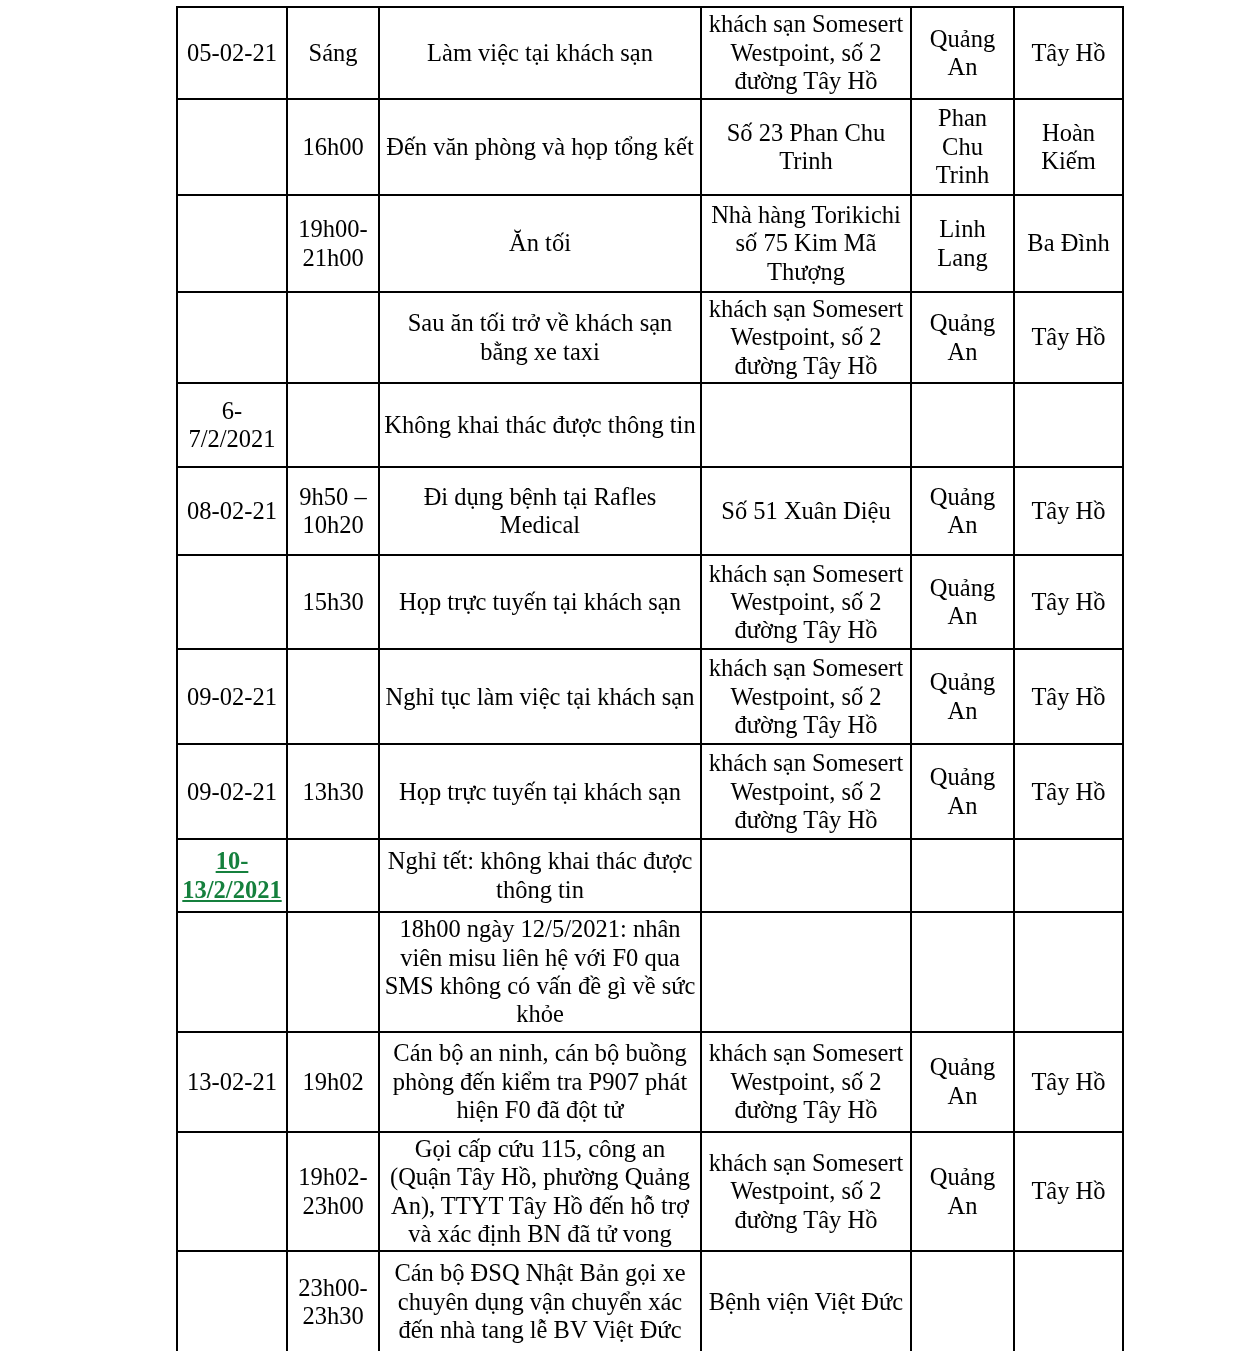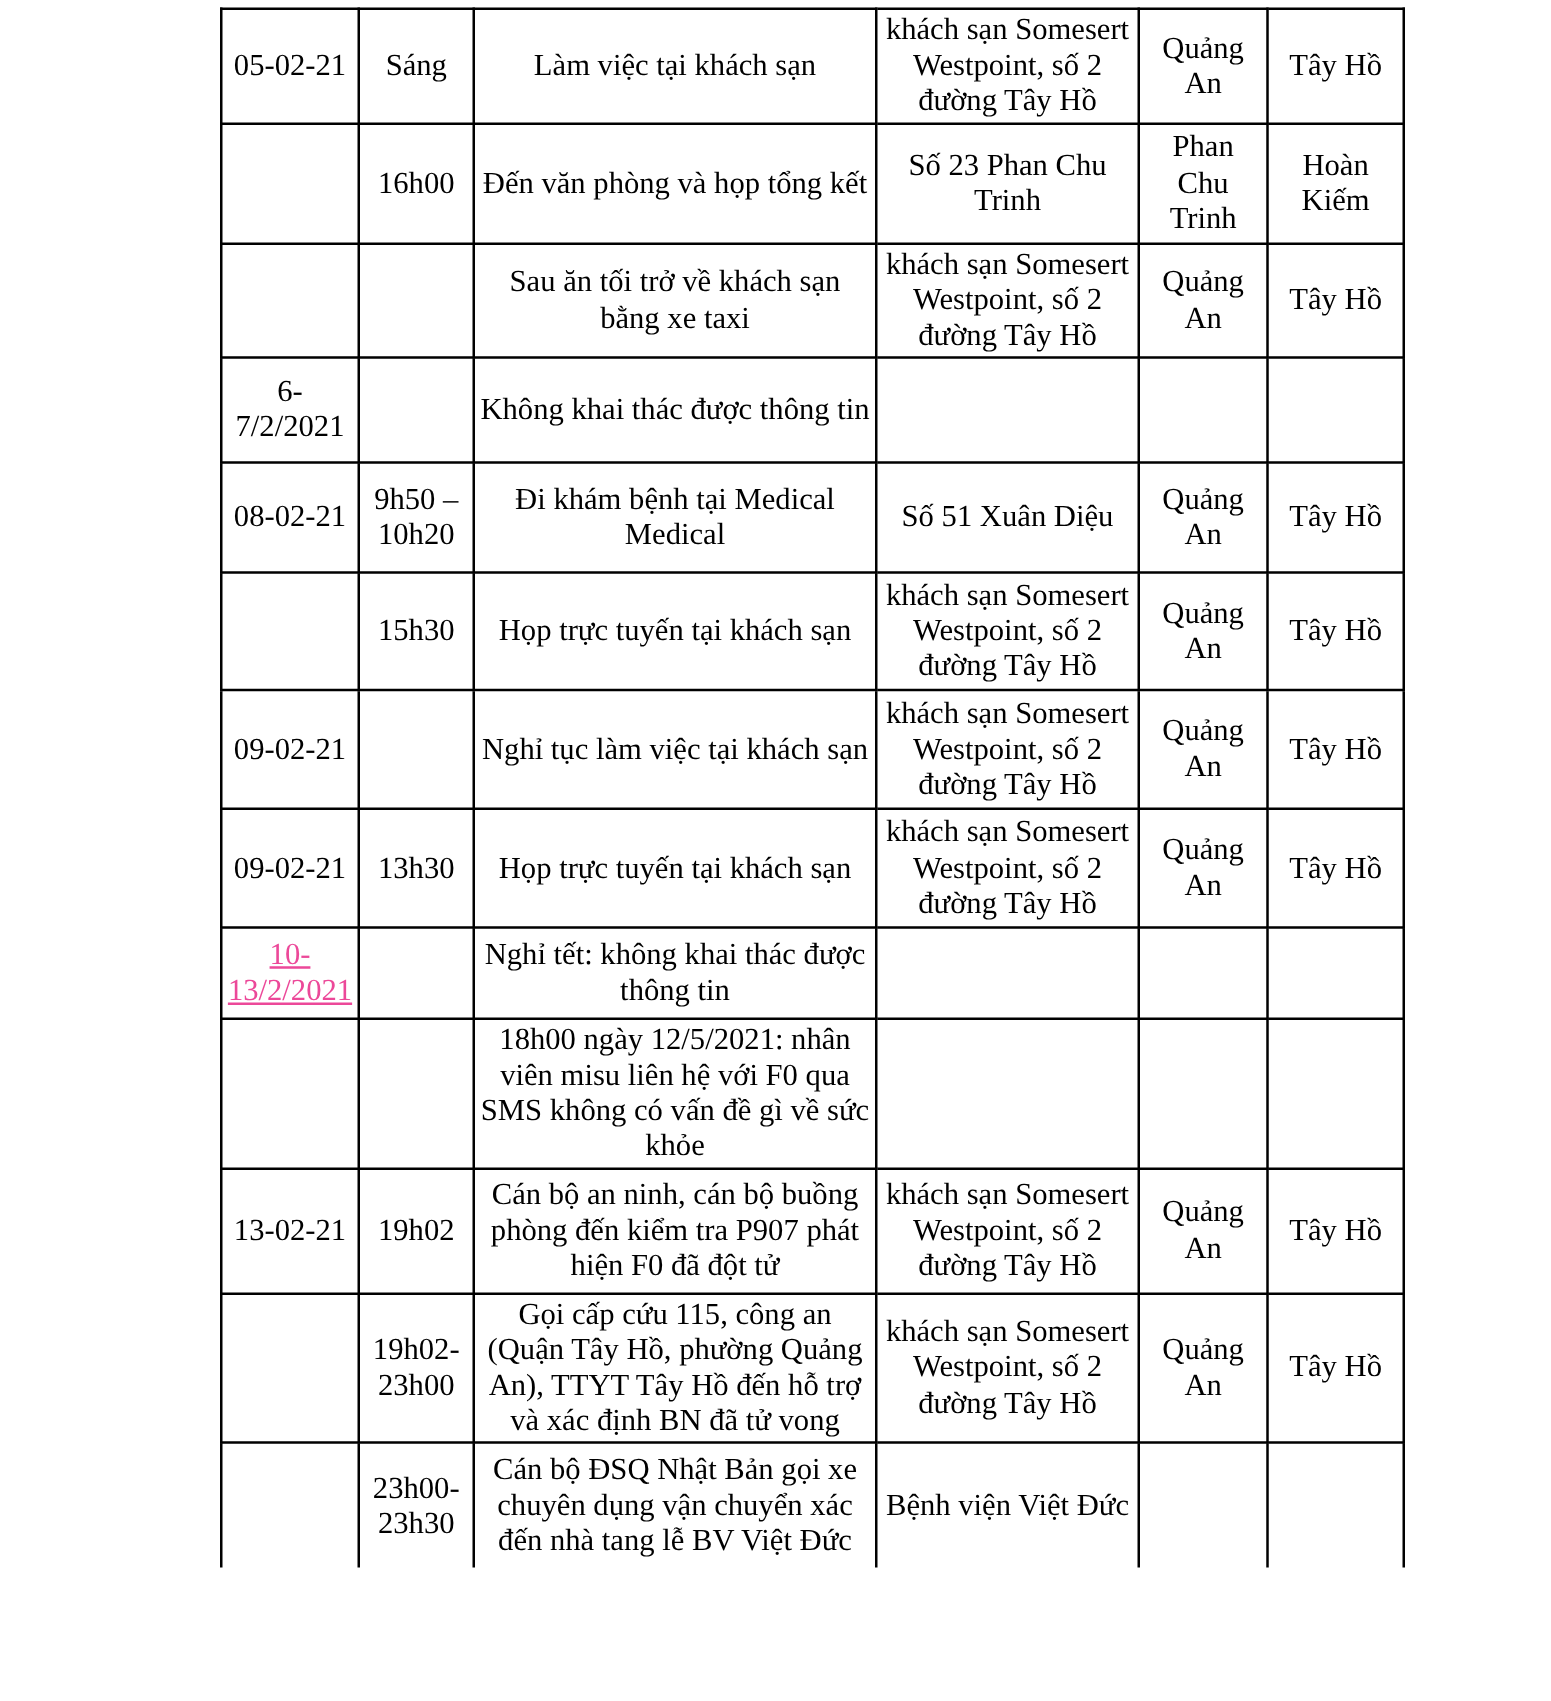--- a/index.html
+++ b/index.html
@@ -42,22 +42,23 @@
   col.c-date     { width: 110px; }
   col.c-time     { width: 92px;  }
   col.c-activity { width: 322px; }
   col.c-location { width: 210px; }
   col.c-ward     { width: 103px; }
   col.c-district { width: 109px; }
 
   td.align-left { text-align: left; }
 
   a.date-link {
-    color: #ec4899;
+    color: #15803d;
     text-decoration: underline;
+    font-weight: bold;
   }
   
   tr.clip-top td {
     height: 0px;
     padding: 0;
     border-top: none;
   }
   
   tr.clip-bottom td {
     border-bottom: none;
@@ -96,40 +97,48 @@
           <td>Tây Hồ</td>
         </tr>
         <tr style="height: 96px;">
           <td></td>
           <td>16h00</td>
           <td>Đến văn phòng và họp tổng kết</td>
           <td>Số 23 Phan Chu Trinh</td>
           <td>Phan Chu Trinh</td>
           <td>Hoàn Kiếm</td>
         </tr>
+        <tr style="height: 97px;">
+          <td></td>
+          <td>19h00-21h00</td>
+          <td>Ăn tối</td>
+          <td>Nhà hàng Torikichi số 75 Kim Mã Thượng</td>
+          <td>Linh Lang</td>
+          <td>Ba Đình</td>
+        </tr>
         <tr style="height: 77px;">
           <td></td>
           <td></td>
           <td>Sau ăn tối trở về khách sạn bằng xe taxi</td>
           <td class="align-left">khách sạn Somesert Westpoint, số 2 đường Tây Hồ</td>
           <td>Quảng An</td>
           <td>Tây Hồ</td>
         </tr>
         <tr style="height: 84px;">
           <td>6-7/2/2021</td>
           <td></td>
           <td>Không khai thác được thông tin</td>
           <td></td>
           <td></td>
           <td></td>
         </tr>
         <tr style="height: 88px;">
           <td>08-02-21</td>
           <td>9h50 – 10h20</td>
-          <td>Đi khám bệnh tại Medical Medical</td>
+          <td>Đi dụng bệnh tại Rafles Medical</td>
           <td>Số 51 Xuân Diệu</td>
           <td>Quảng An</td>
           <td>Tây Hồ</td>
         </tr>
         <tr style="height: 94px;">
           <td></td>
           <td>15h30</td>
           <td>Họp trực tuyến tại khách sạn</td>
           <td class="align-left">khách sạn Somesert Westpoint, số 2 đường Tây Hồ</td>
           <td>Quảng An</td>

